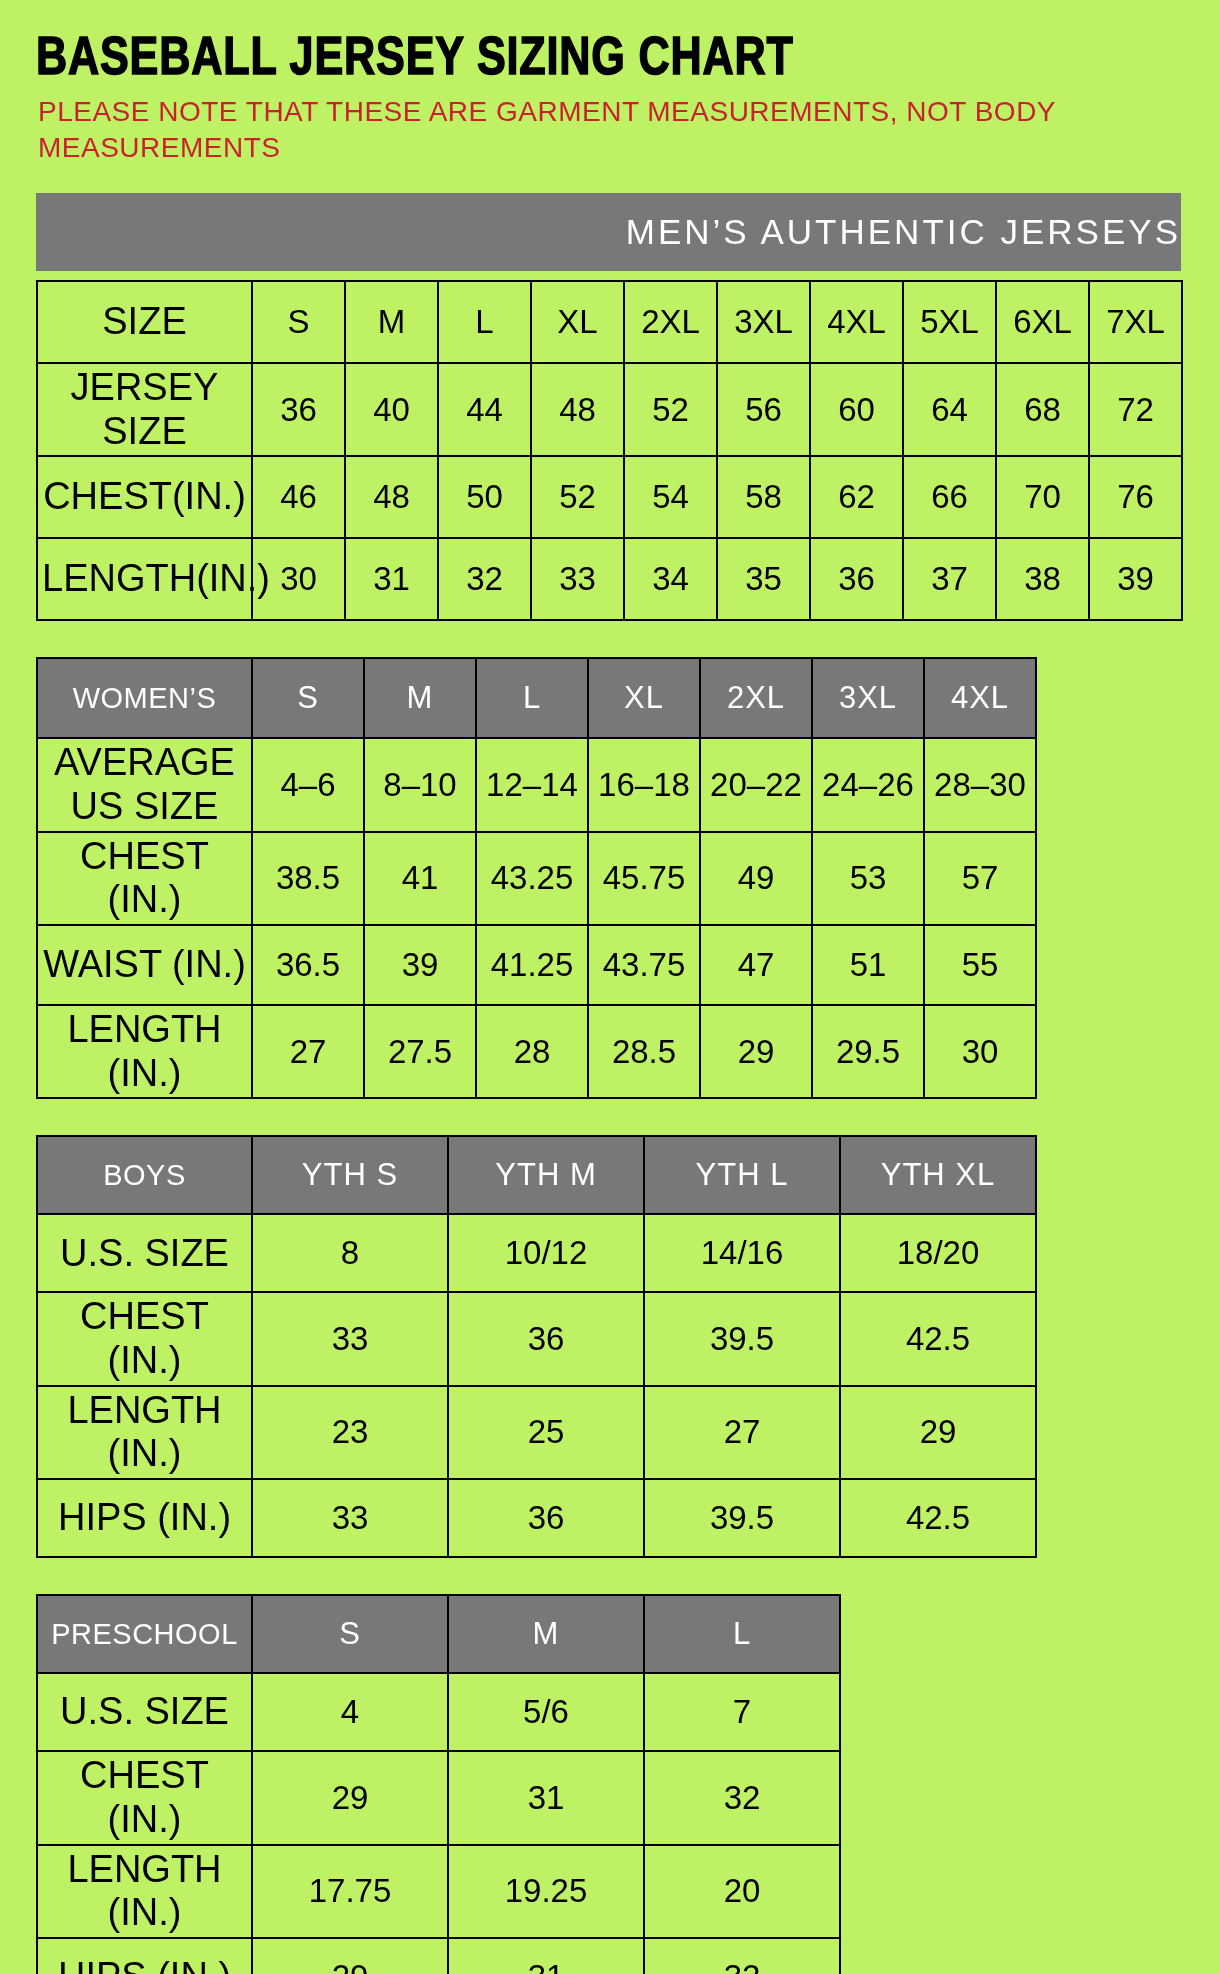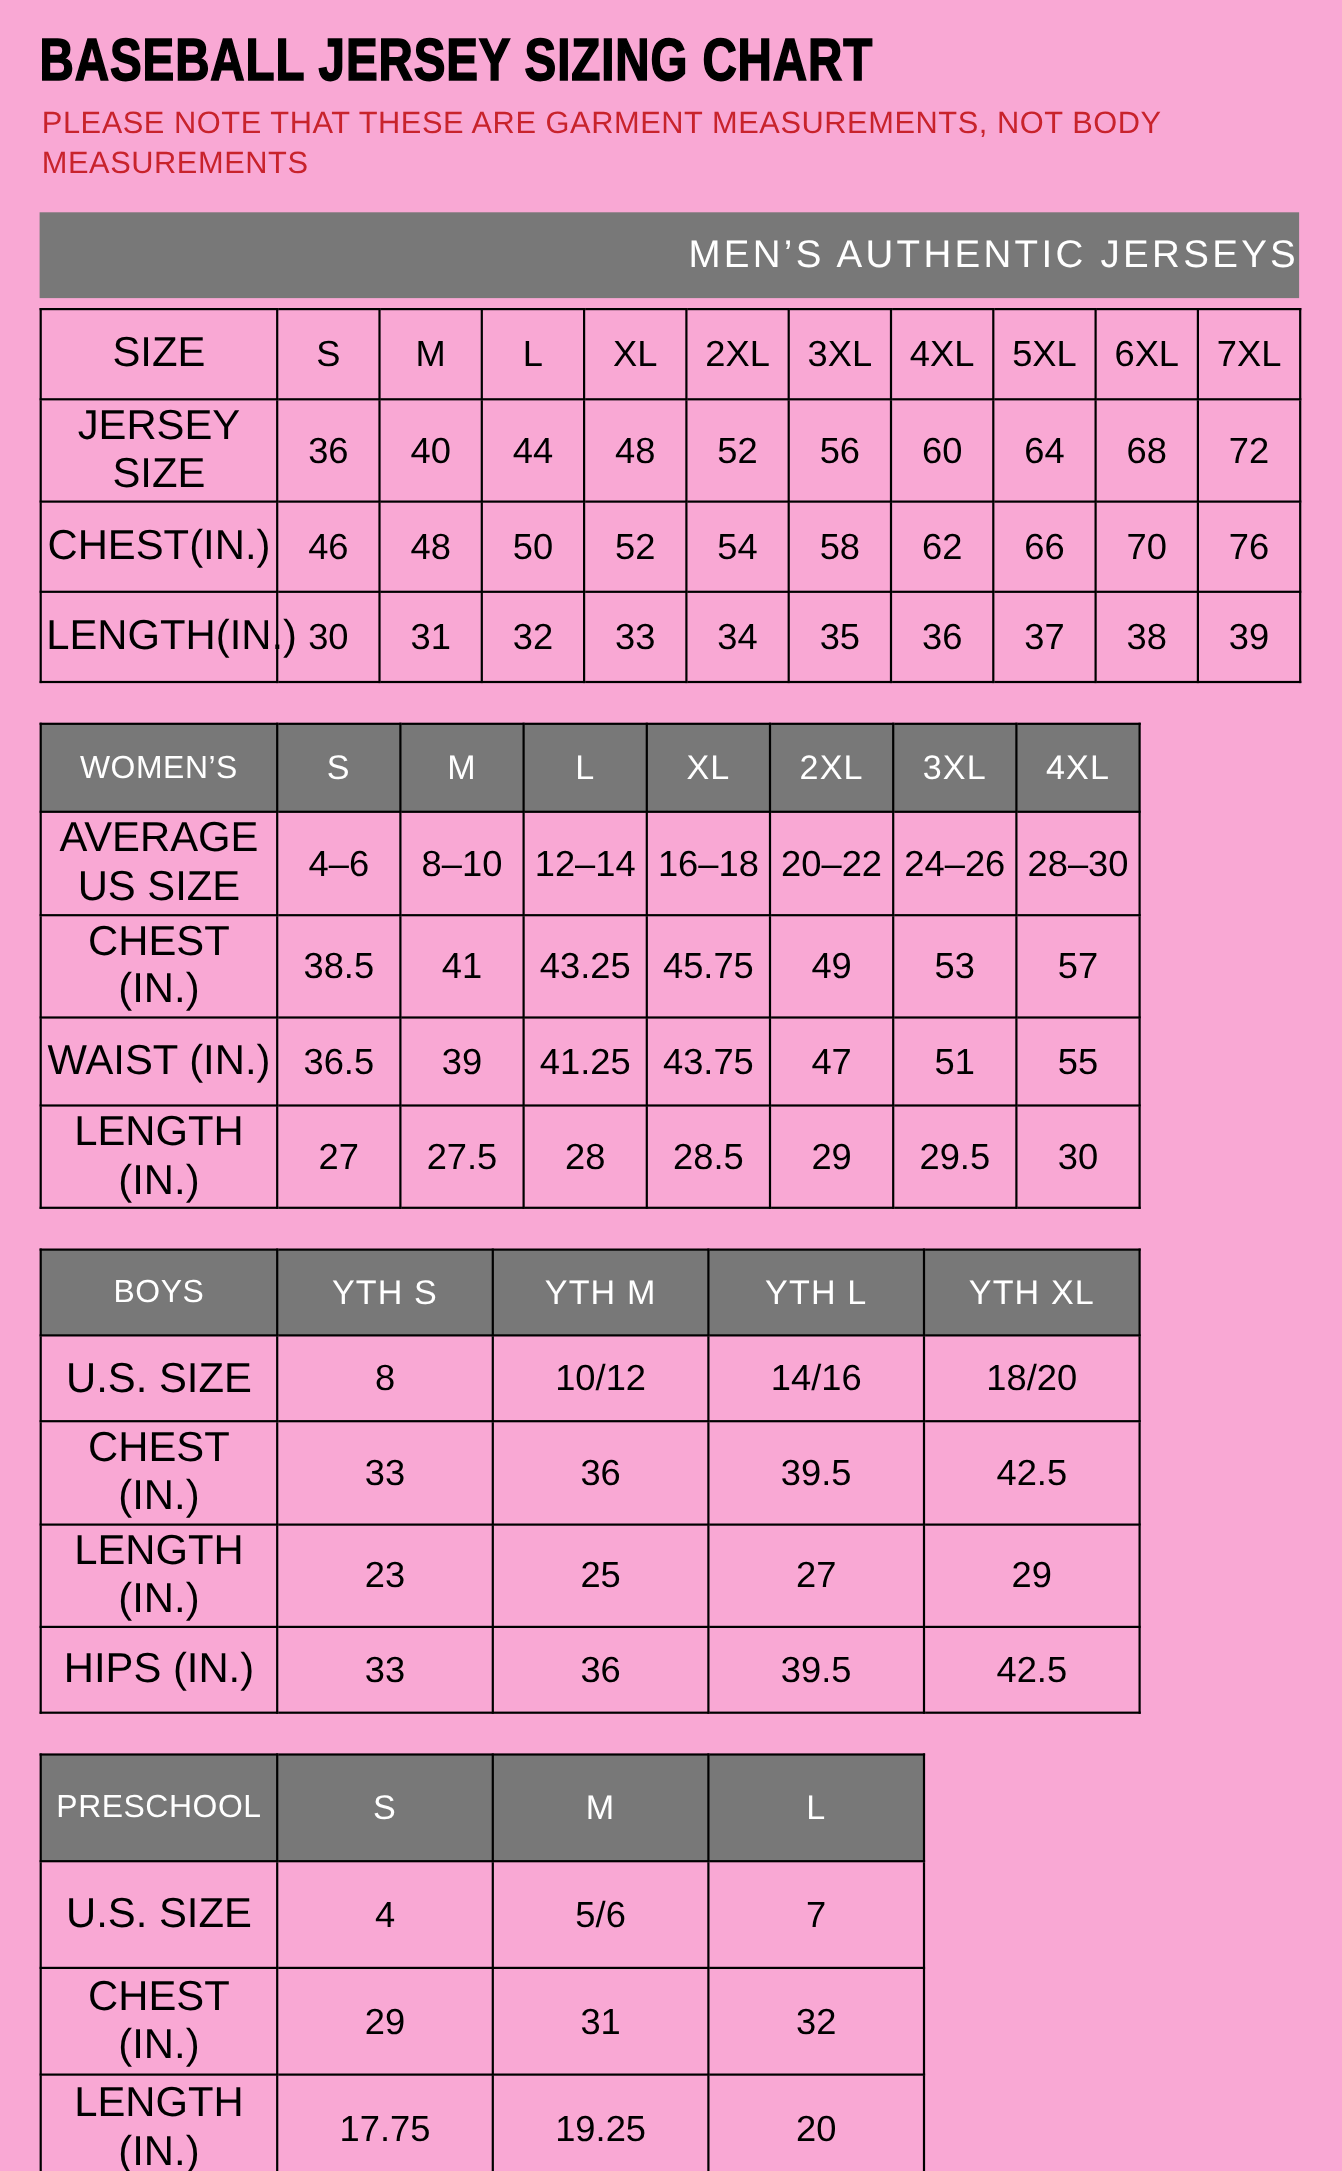--- a/index.html
+++ b/index.html
@@ -1,21 +1,21 @@
 <!DOCTYPE html>
 <html style="--gray: #787878; --red: #c8232c; --line: #000000;"><head>
 <meta charset="utf-8">
 <style>
   * { box-sizing: border-box; }
   html, body { margin: 0; padding: 0; background: #ffffff; }
   body { font-family: "Liberation Sans", "DejaVu Sans", sans-serif; color: #000; }
 
   .page {
     width: 1220px; height: 1974px; overflow: hidden;
-    padding: 24px 36px 0 36px; background: #f9a8d4; position: relative;
+    padding: 24px 36px 0 36px; background: #bef264; position: relative;
   }
 
   .page-title {
     font-size: 54px; font-weight: bold; margin: 0 0 8px 0;
     white-space: nowrap; letter-spacing: 1px; line-height: 1.15;
     transform: scaleX(0.8); transform-origin: left center;
     -webkit-text-stroke: 1.5px #000;
   }
 
   .note {
@@ -50,21 +50,21 @@
     background: var(--gray, #787878); color: #fff; font-size: 31px;
     border: 3px solid #fff; border-bottom: 2px solid var(--line, #000);
     letter-spacing: 1px;
   }
   th.gh.first { font-size: 29px; letter-spacing: 0.5px; }
 
   table.mens tr { height: 82px; }
   table.womens tr { height: 80px; margin-top: 15px; }
   table.womens tr.tall { height: 80px; }
   table.boys tr { height: 78px; padding-left: 27px; }
-  table.preschool tr { height: 97px; }
+  table.preschool tr { height: 78px; }
 
   .col-label { width: 215px; }
   .col-m { width: 93px; }
   .col-w { width: 112px; }
   .col-b { width: 196px; }
   .col-p { width: 196px; }
 
   .footer {
     color: var(--red, #c8232c); font-size: 29px; letter-spacing: 0.5px;
     margin: 16px 0 0 0; white-space: nowrap; font-weight: 400;

